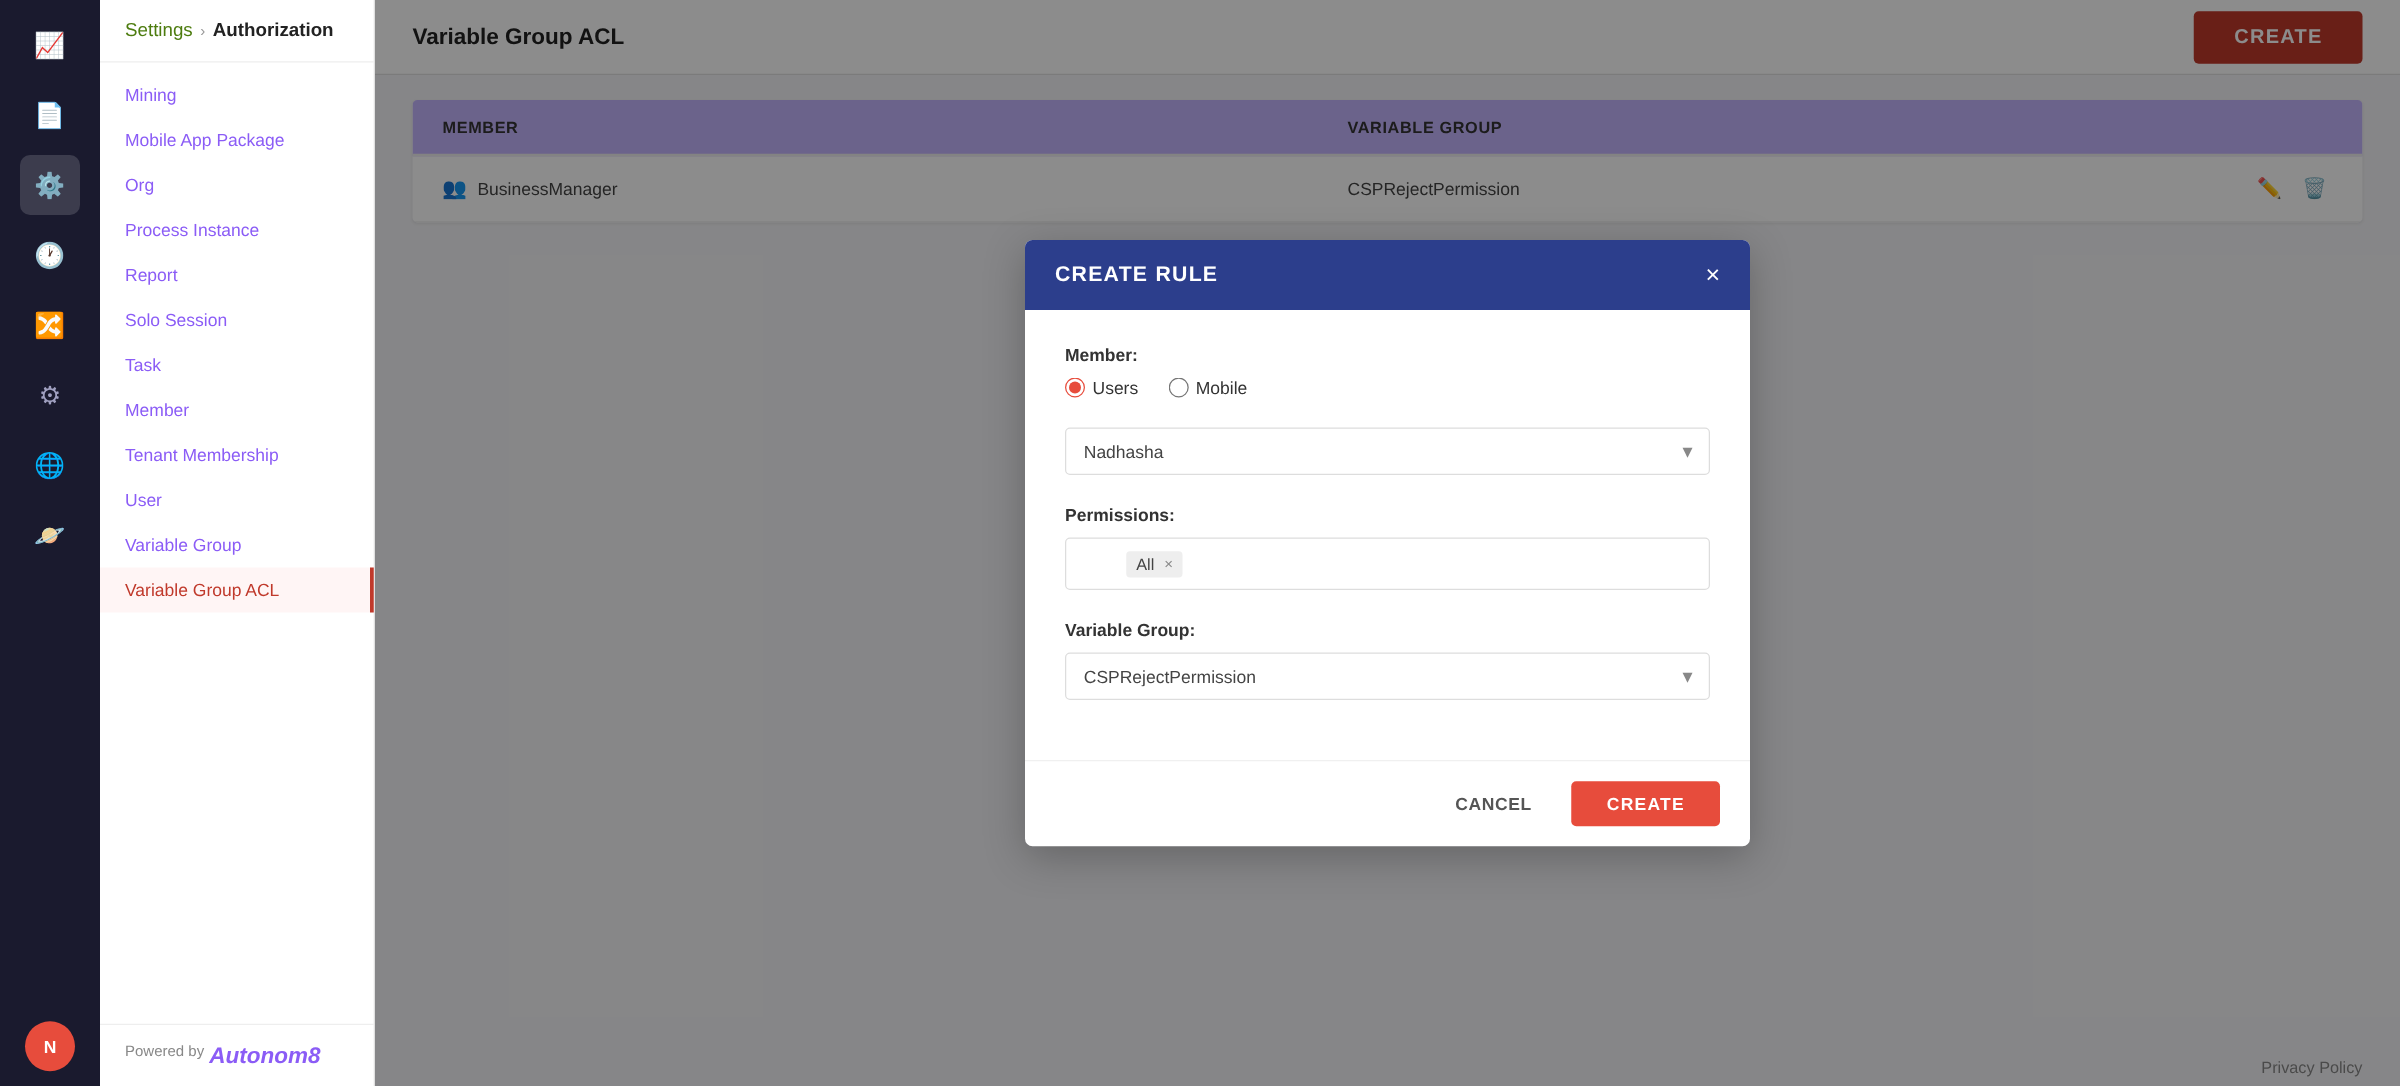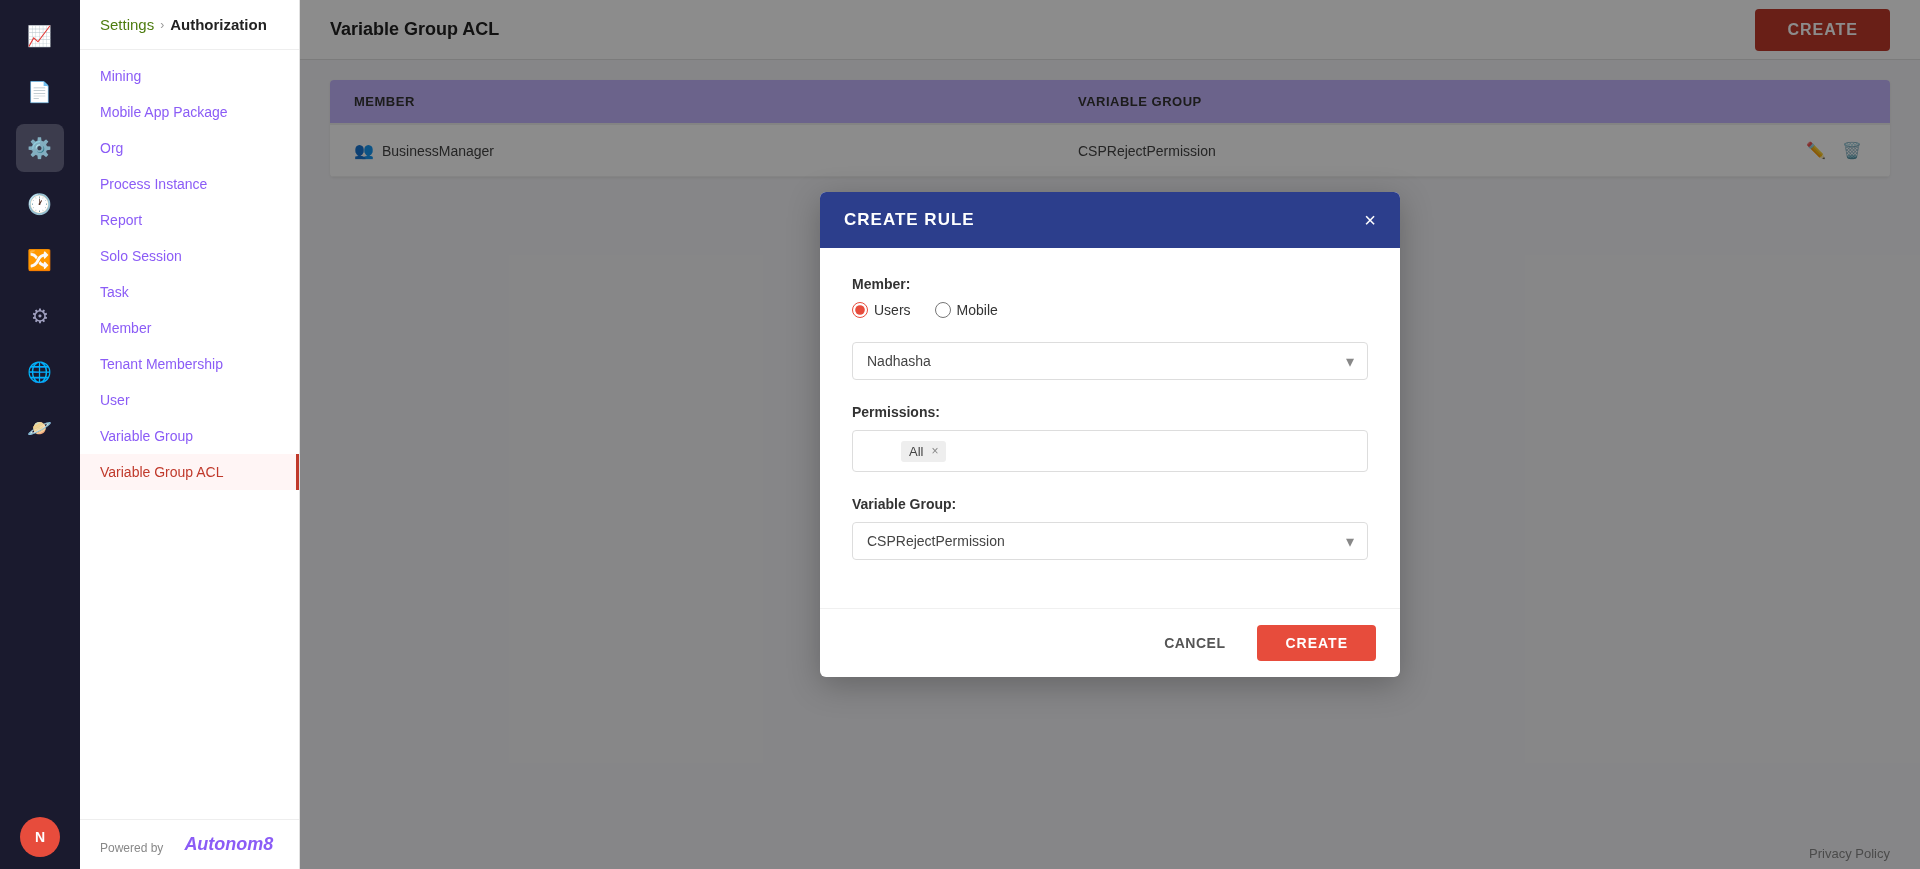--- a/index.html
+++ b/index.html
@@ -69,22 +69,22 @@
     .nav-item.active {
       color: #c0392b;
       border-right: 3px solid #c0392b;
       background: #fff5f5;
       font-weight: 500;
     }
     .nav-footer {
       padding: 14px 20px;
       border-top: 1px solid #eee;
       display: flex;
-      align-items: flex-end;
-      gap: 21px;
+      align-items: flex-start;
+      gap: 4px;
       color: #888;
       font-size: 12px;
     }
     .nav-footer .autonom-logo {
       font-size: 18px;
       color: #8b5cf6;
       font-weight: bold;
       font-style: italic;
     }
 

